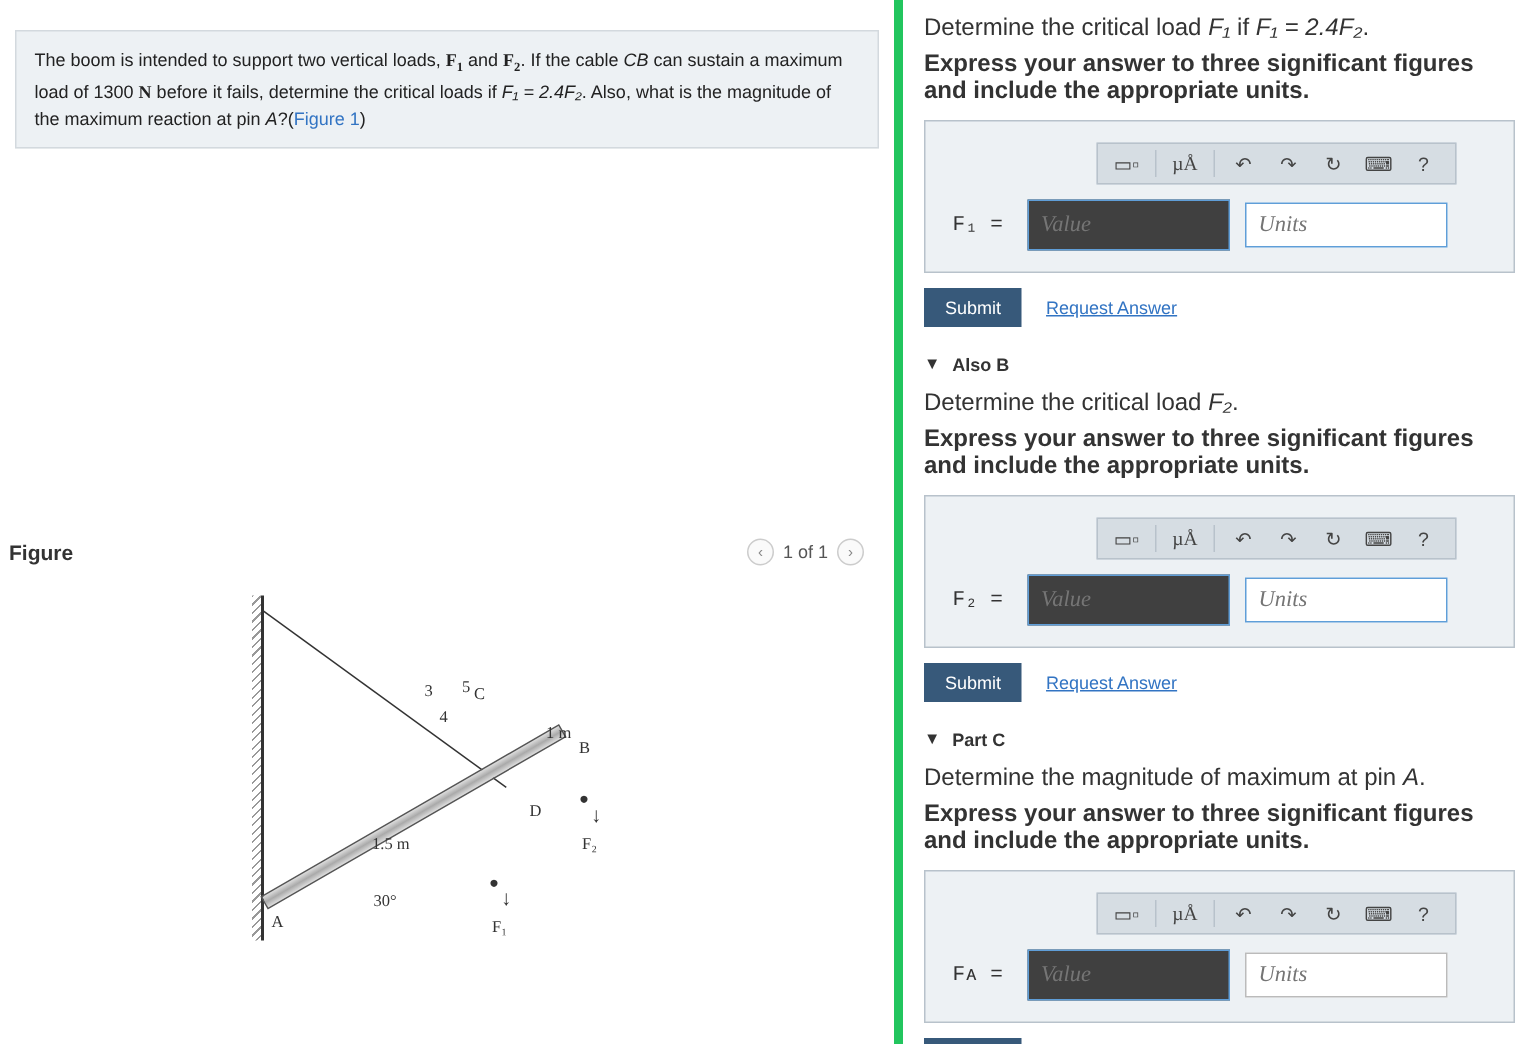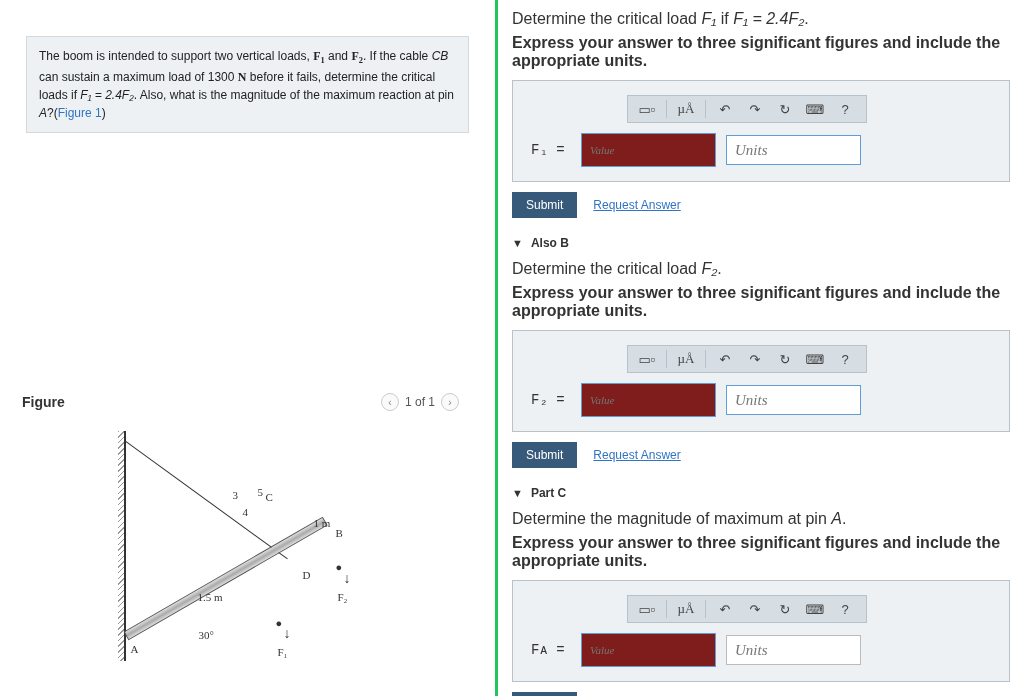--- a/index.html
+++ b/index.html
@@ -1,38 +1,38 @@
 <!DOCTYPE html>
 <html><head>
 <meta charset="utf-8">
 <style>
   * { box-sizing: border-box; margin: 0; padding: 0; }
   body { font-family: Arial, Helvetica, sans-serif; font-size: 12px; color: #333; background: #fff; }
   .page { display: flex; width: 1024px; height: 696px; }
-  .left { width: 498px; border-right: 3px solid #22c55e; padding: 16px; position: relative; }
+  .left { width: 602px; border-right: 6px solid #22c55e; padding: 0; position: relative; }
   .right { flex: 1; padding: 8px 14px; overflow: hidden; }
   .problem-box { background: #edf1f4; border: 1px solid #d3d9de; margin: 20px 10px 10px 10px; padding: 10px 12px; line-height: 1.5; font-size: 12px; color: #222; }
   .fvar { font-family: "Times New Roman", serif; font-weight: bold; }
   .sub { font-size: 0.7em; vertical-align: sub; }
   .italic { font-style: italic; }
   .link { color: #3274c3; text-decoration: none; }
   .figure-hdr { display: flex; justify-content: space-between; align-items: center; margin: 260px 20px 0 6px; }
   .figure-hdr .ftitle { font-weight: bold; font-size: 14px; }
   .fignav { display: flex; align-items: center; gap: 6px; font-size: 12px; color: #555; }
   .navbtn { width: 18px; height: 18px; border: 1px solid #ccc; border-radius: 50%; background: #fafafa; display:flex; align-items:center; justify-content:center; font-size:10px; color:#888; }
   .figure-img { width: 320px; height: 230px; margin: 20px auto 0 auto; position: relative; }
   .qline { font-size: 16px; margin: 2px 0 6px 0; }
   .bold { font-weight: bold; }
   .answer-box { border: 1px solid #b8c2cb; background: #edf1f4; padding: 14px 18px 14px 18px; margin: 10px 0; }
   .toolbar { background: #d6dde3; border: 1px solid #b8c2cb; width: 240px; height: 28px; margin: 0 0 10px 96px; display:flex; align-items:center; gap:8px; padding:0 8px; }
   .tool-icon { width: 22px; height: 18px; display:flex; align-items:center; justify-content:center; font-size:13px; color:#444; }
   .tool-sep { width:1px; height:18px; background:#b8c2cb; }
   .inputrow { display:flex; align-items:center; gap:10px; }
   .inputrow .label { font-family: Liberation Mono, monospace; font-size: 14px; width: 40px; text-align:left; }
-  .valinput { width: 135px; height: 30px; border: 1px solid #5f9ed8; background:#7f1d1d; color:#999; font-style:italic; font-family:"Times New Roman",serif; font-size:11px; padding:16px 8px; }
+  .valinput { width: 135px; height: 30px; border: 1px solid #5f9ed8; background:#404040; color:#999; font-style:italic; font-family:"Times New Roman",serif; font-size:15px; padding:16px 8px; }
   .unitinput { width: 135px; height: 30px; border: 1px solid #5f9ed8; background:#fff; color:#999; font-style:italic; font-family:"Times New Roman",serif; font-size:15px; padding:0 8px; }
   .unitinput.g { border-color:#bbb; }
   .submitrow { display:flex; align-items:center; gap:16px; margin:10px 0 4px 0; }
   .submitbtn { background:#37597a; color:#fff; border:none; padding:6px 14px; font-size:12px; cursor:pointer; }
   .reqans { color:#3274c3; font-size:12px; text-decoration:underline; }
   .parthdr { display:flex; align-items:center; gap:8px; font-weight:bold; font-size:12px; margin:18px 0 10px 0; }
   .parthdr .tri { font-size:11px; }
   
   .fig { position:relative; width:100%; height:100%; }
   .wall { position:absolute; left:30px; top:0; width:8px; height:100%; background:repeating-linear-gradient(135deg,#999,#999 1px,#fff 1px,#fff 4px); border-right:2px solid #333; }

